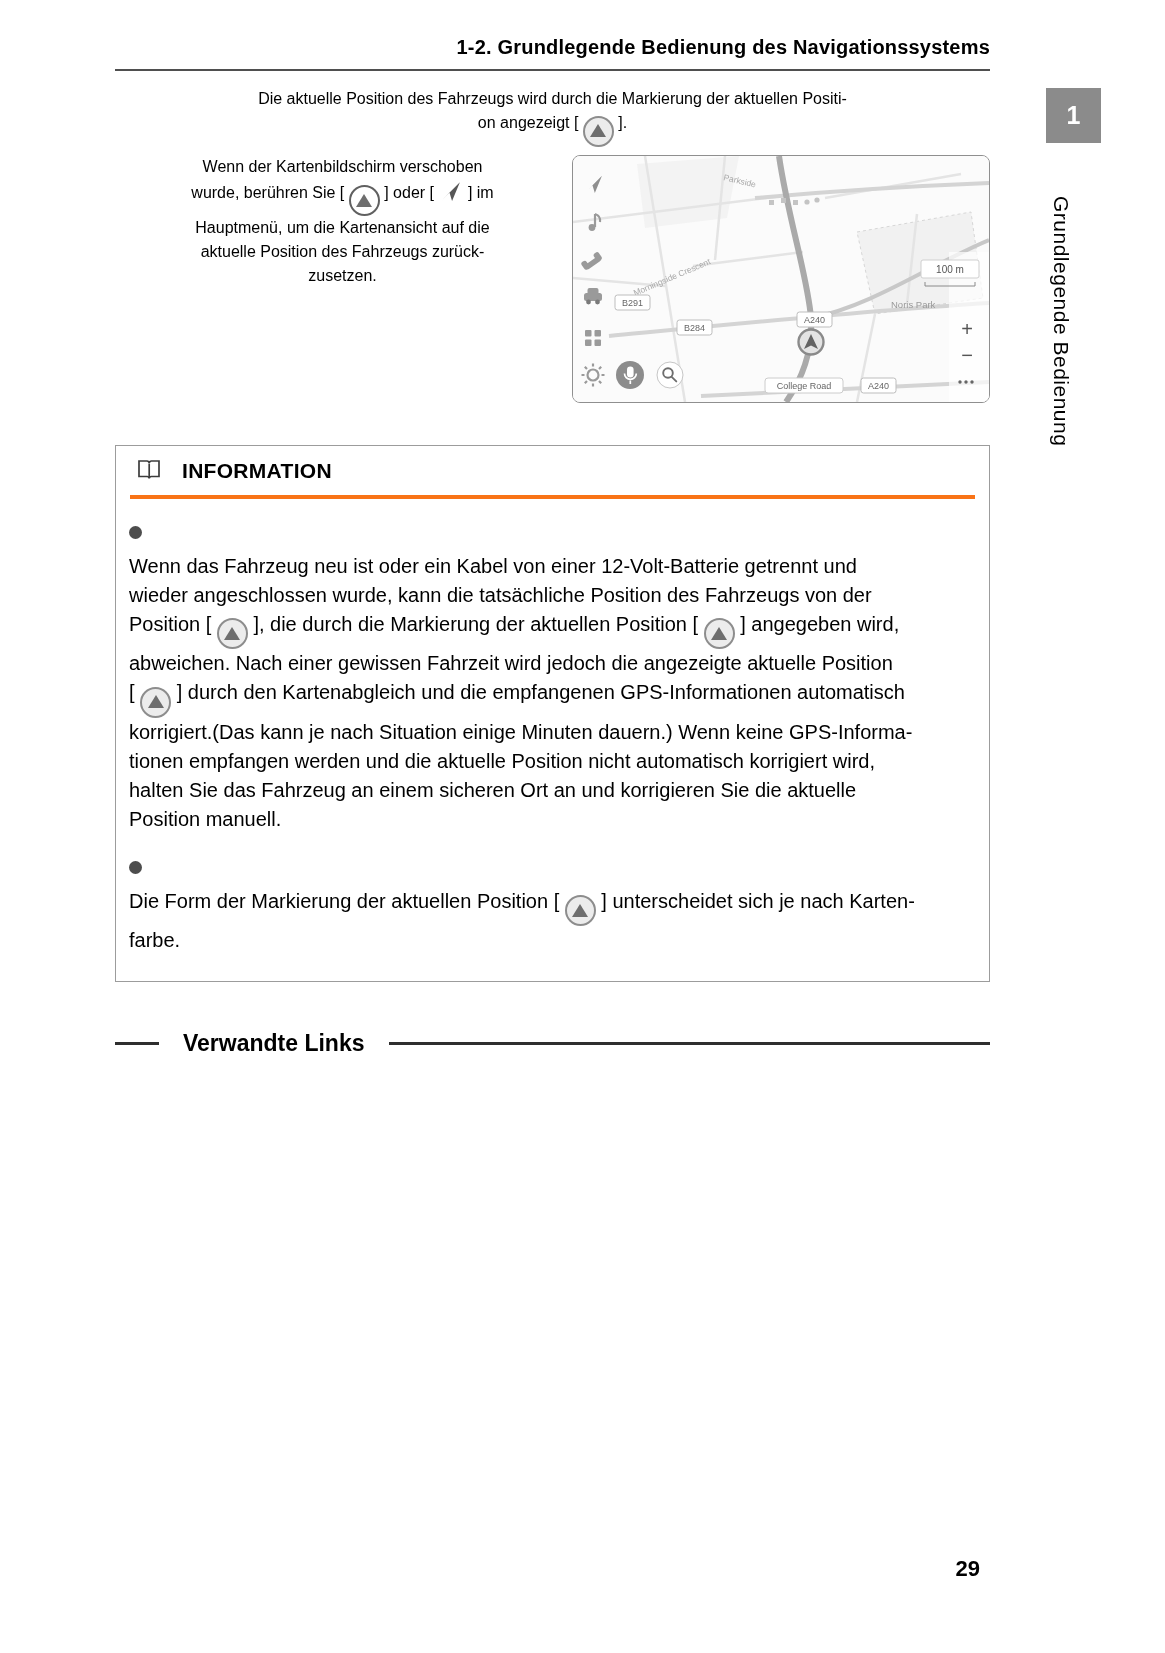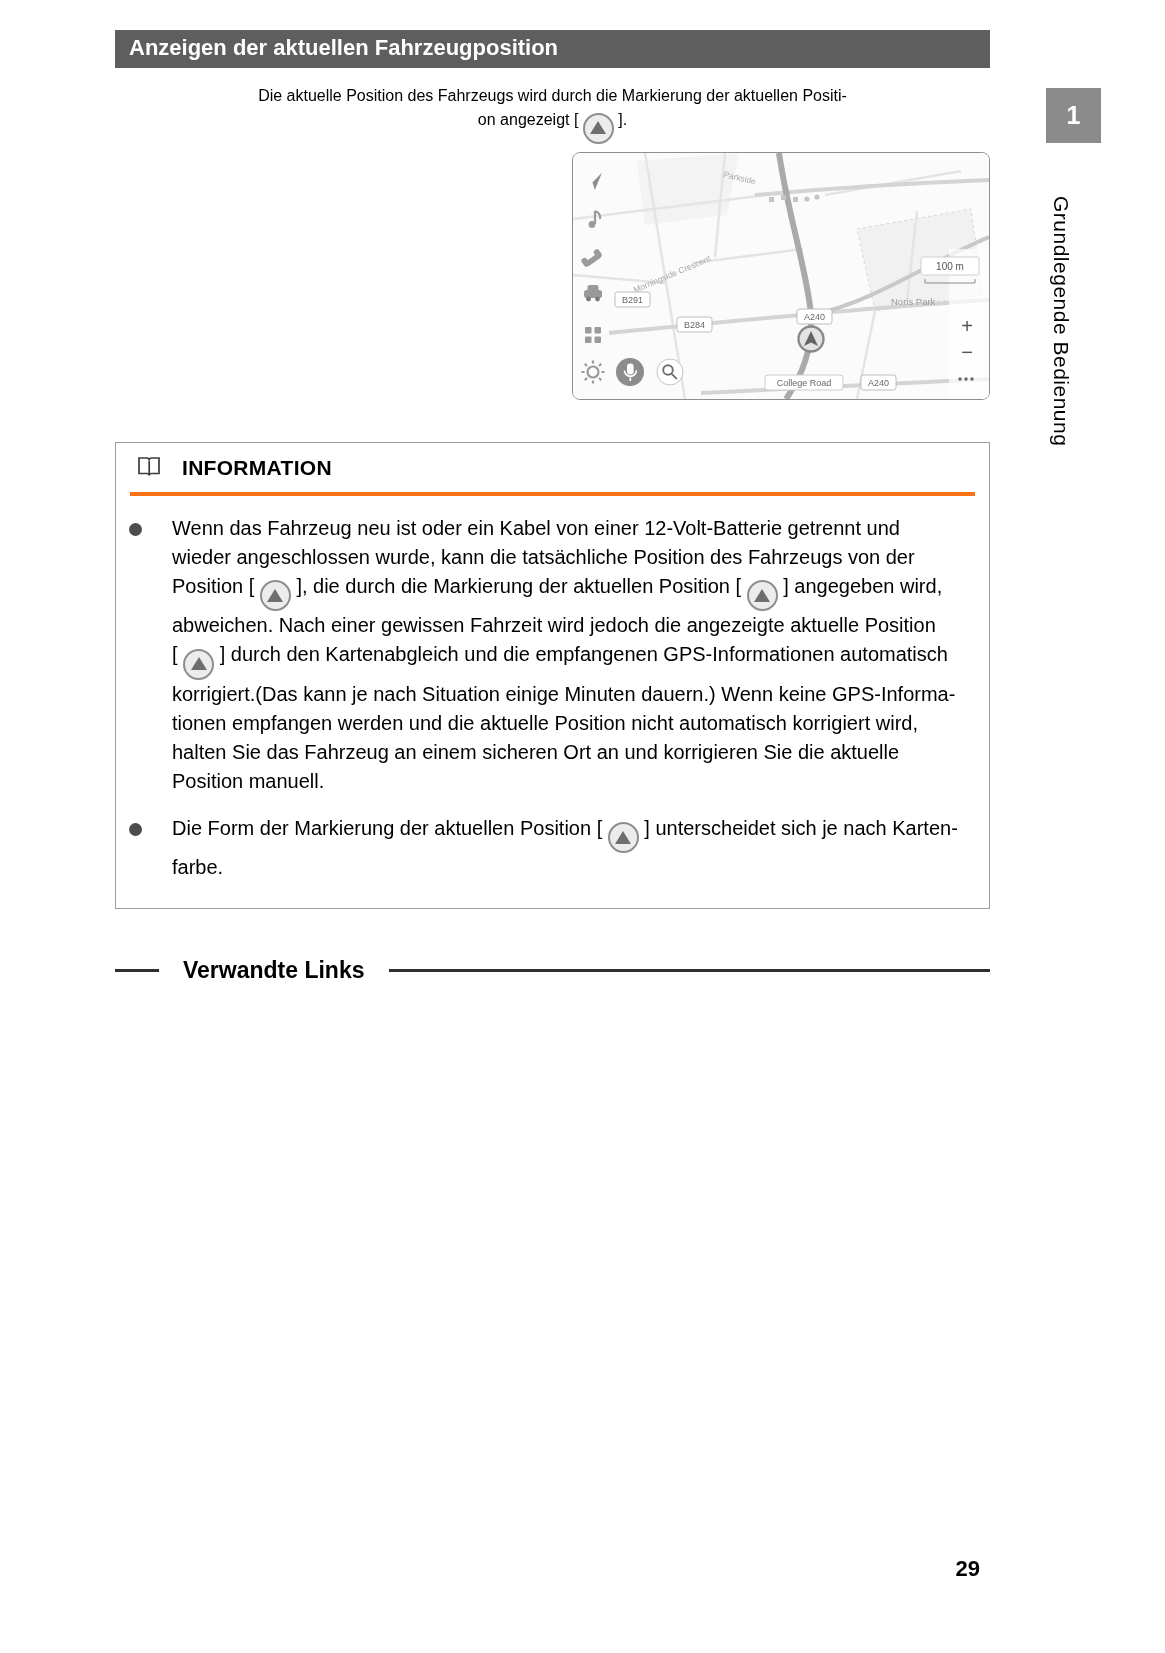--- a/index.html
+++ b/index.html
@@ -28,21 +28,21 @@
              border:2px solid #8d8d8d; align-items:center; justify-content:center; vertical-align:-9px; }
   .mk-icon.center { background:#fff; border-color:#606060; }
   .mk-tri { display:block; width:0; height:0; border-left:8px solid transparent;
             border-right:8px solid transparent; border-bottom:13px solid #6e6e6e; margin-top:-1px; }
   .head-icon { display:inline-block; vertical-align:-6px; }
 
   .info-box { margin-top:42px; border:1px solid #9c9c9c; padding:0 0 26px; }
   .info-head { display:flex; align-items:center; gap:20px; margin:0 14px;
                padding:13px 6px 11px; border-bottom:4px solid #f97316; }
   .info-title { font-size:21px; font-weight:bold; letter-spacing:.3px; }
-  .info-bullet { display:flex; gap:30px; padding:18px 20px 0 13px; }
+  .info-bullet { display:flex; gap:13px; padding:18px 20px 0 13px;flex-direction:column; }
   .bullet-dot { width:13px; height:13px; border-radius:50%; background:#4d4d4d; flex:none; margin-top:9px; }
   .rich { font-size:20px; line-height:1.45; }
 
   .related-head { display:flex; align-items:center; gap:24px; margin-top:48px; }
   .rl-line-l { width:44px; height:3px; background:#2e2e2e; }
   .rl-line-r { flex:1; height:3px; background:#2e2e2e; }
   .rl-title { font-size:23px; font-weight:bold; }
   .link { margin:24px 0 0 12px; font-size:21px; color:#1d5d99; cursor:pointer; width:fit-content; }
 
   .chapter-tab { position:absolute; left:1046px; top:88px; width:55px; height:55px; background:#8b8b8b;
@@ -50,30 +50,35 @@
   .chapter-vertical { position:absolute; left:1049px; top:196px; writing-mode:vertical-rl;
                       font-size:21px; color:#000; letter-spacing:.5px; }
   .page-number { position:absolute; right:185px; top:1556px; font-size:22px; font-weight:bold; }
 </style>
 </head>
 <body>
 
 <div class="page">
 
   <div class="content">
-
-    <div class="section-bar">
-      <span>Anzeigen der aktuellen Fahrzeugposition</span>
-    </div>
+    <div class="topbar">
+      <div class="breadcrumb">1-2. Grundlegende Bedienung des Navigationssystems</div>
+    </div>
+
 
     <p class="body-text">Die aktuelle Position des Fahrzeugs wird durch die Markierung der aktuellen Positi-<br>on angezeigt [ <span class="mk-icon">
           <span class="mk-tri"></span>
         </span> ].</p>
 
     <div class="two-col">
+      <p class="body-text shift">Wenn der Kartenbildschirm verschoben<br>wurde, berühren Sie [ <span class="mk-icon center">
+            <span class="mk-tri"></span>
+          </span> ] oder [ <span class="head-icon"><svg viewBox="0 0 24 24" width="25" height="25">
+              <path d="M3 21 L21 3 L13.5 21 L11 13 Z" fill="#575757"></path>
+            </svg></span> ] im<br>Hauptmenü, um die Kartenansicht auf die<br>aktuelle Position des Fahrzeugs zurück-<br>zusetzen.</p>
 
       <div class="map-shot">
         <svg width="416" height="246" viewBox="0 0 416 246">
           <rect width="416" height="246" fill="#fbfbfb"></rect>
           <polygon points="64,8 166,0 154,62 72,72" fill="#f3f3f3"></polygon>
           <polygon points="284,76 398,56 410,142 302,158" fill="#f1f1f1" stroke="#d6d6d6" stroke-dasharray="3,3"></polygon>
           <g stroke="#e4e4e4" stroke-width="2.5" fill="none">
             <path d="M72,0 L112,246"></path>
               <path d="M0,66 L210,40"></path>
               <path d="M152,0 L142,104"></path>

